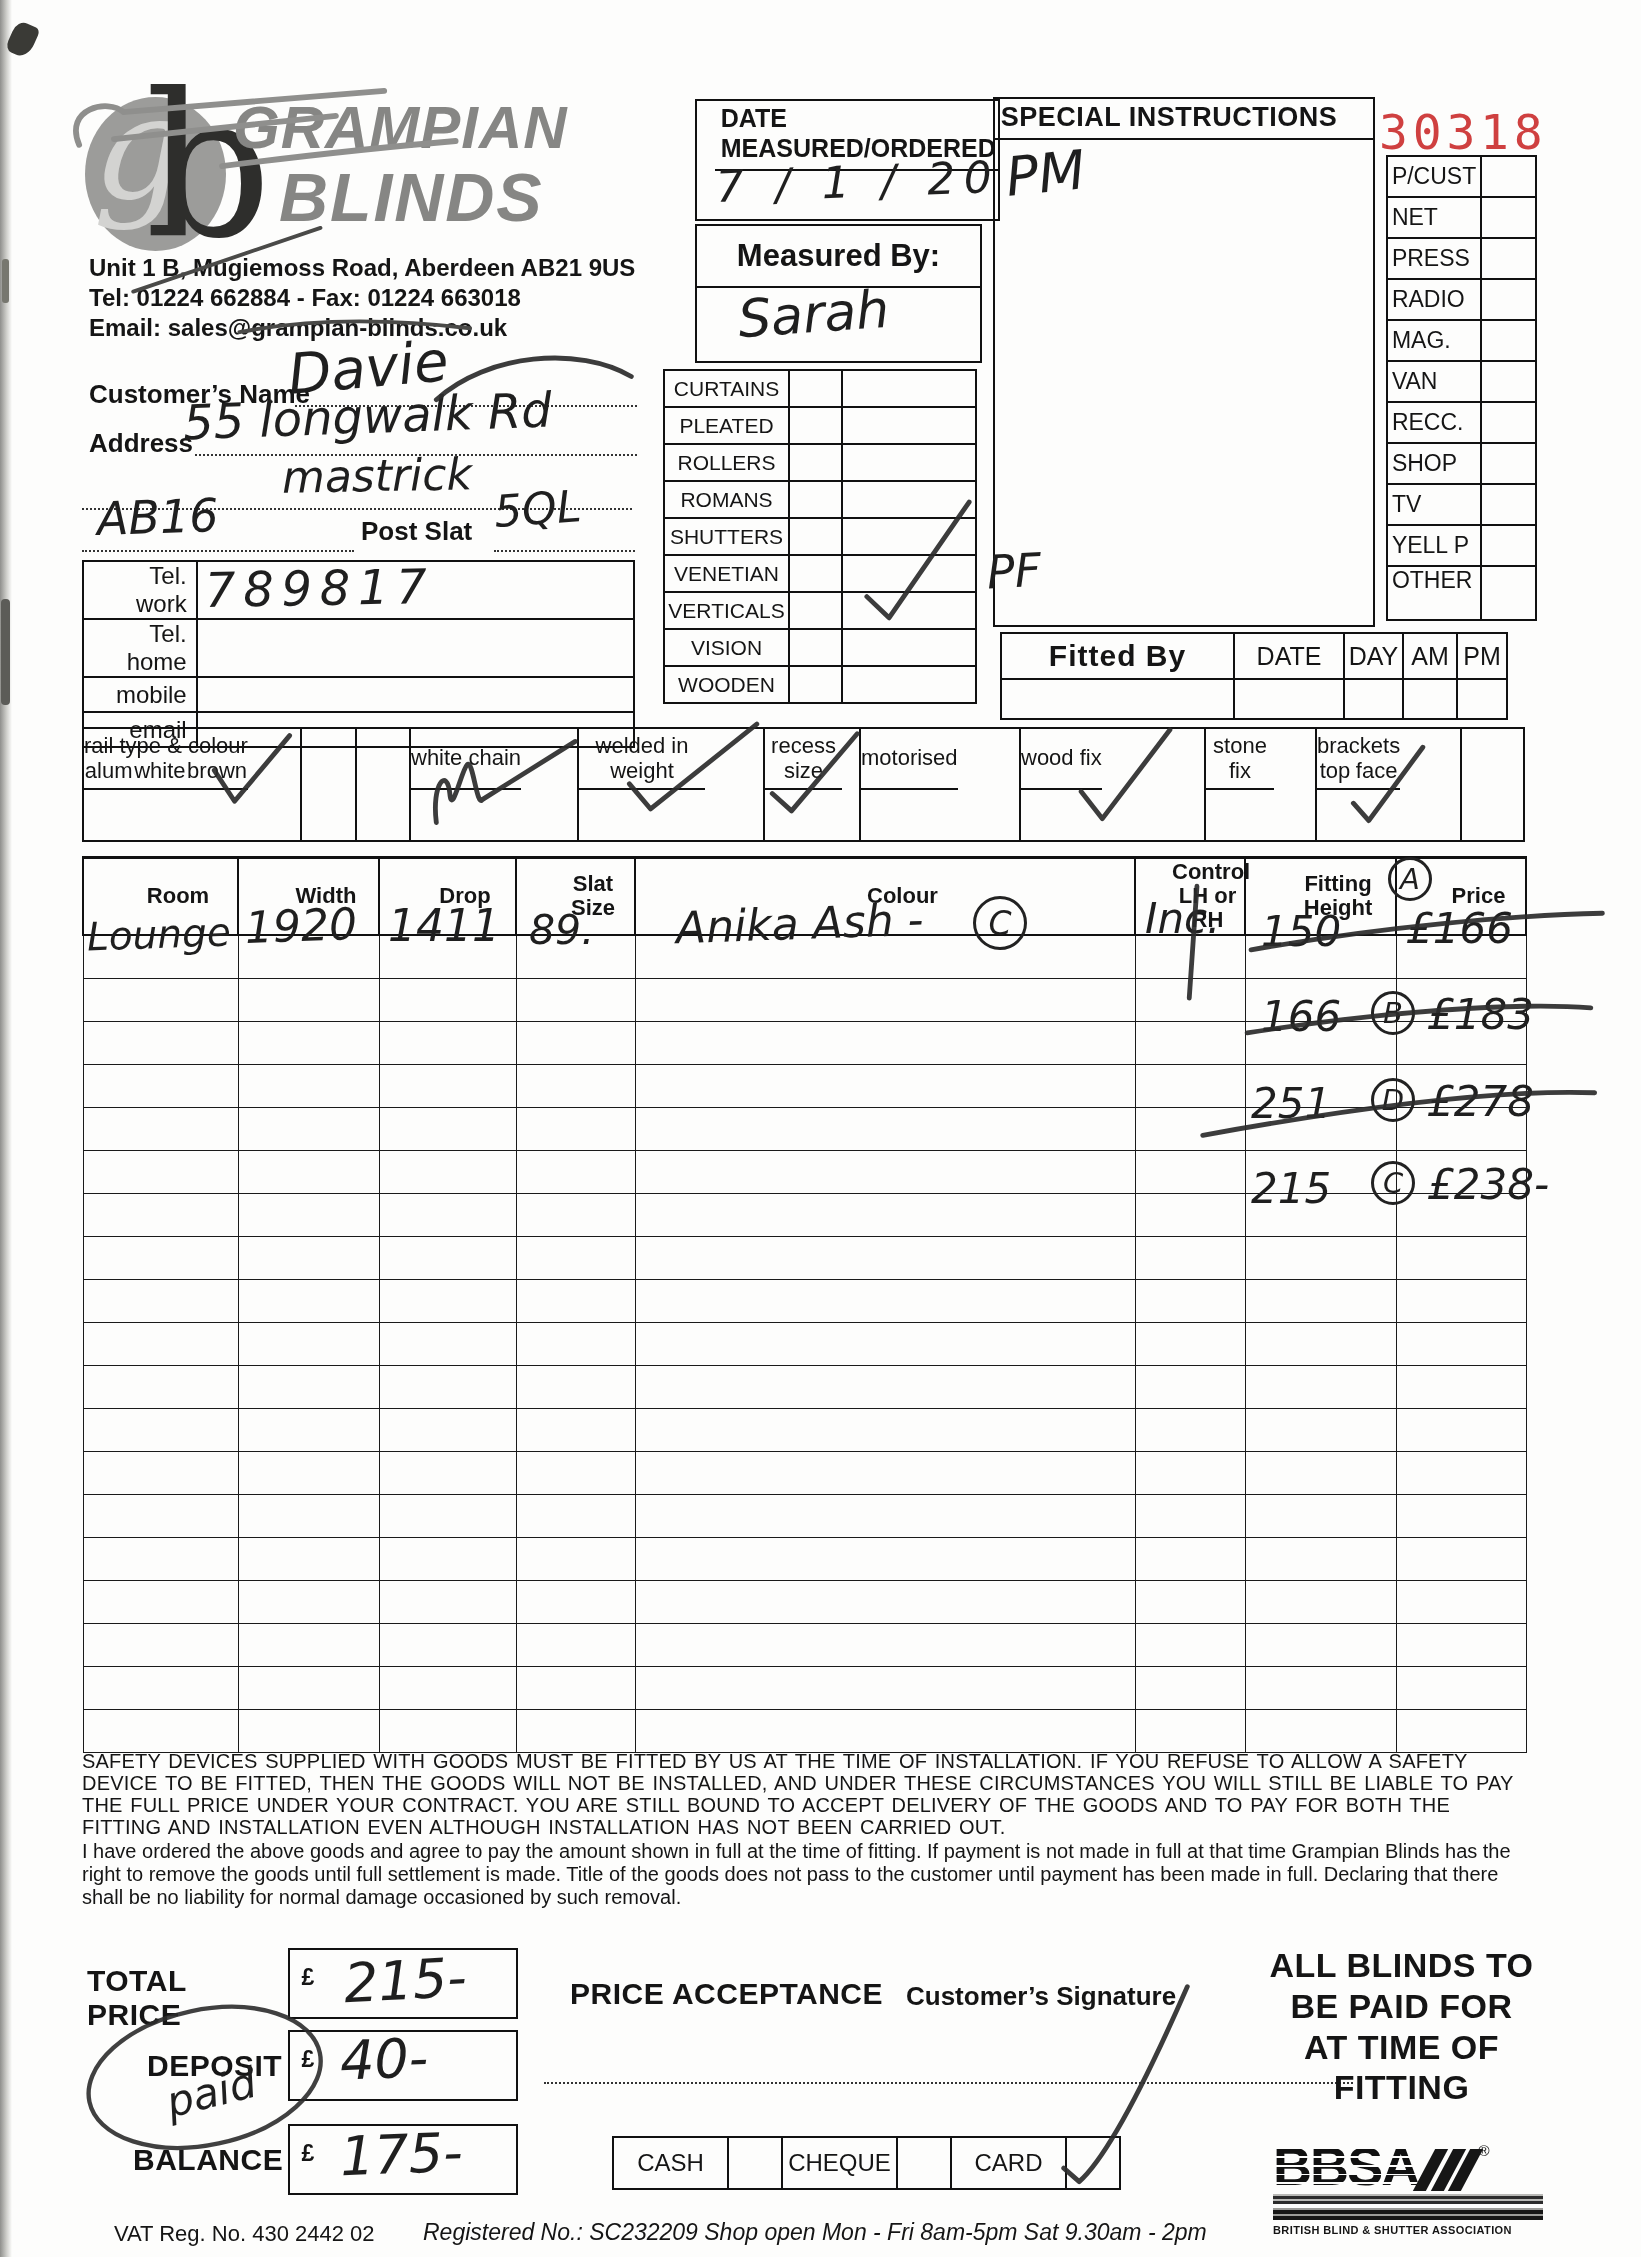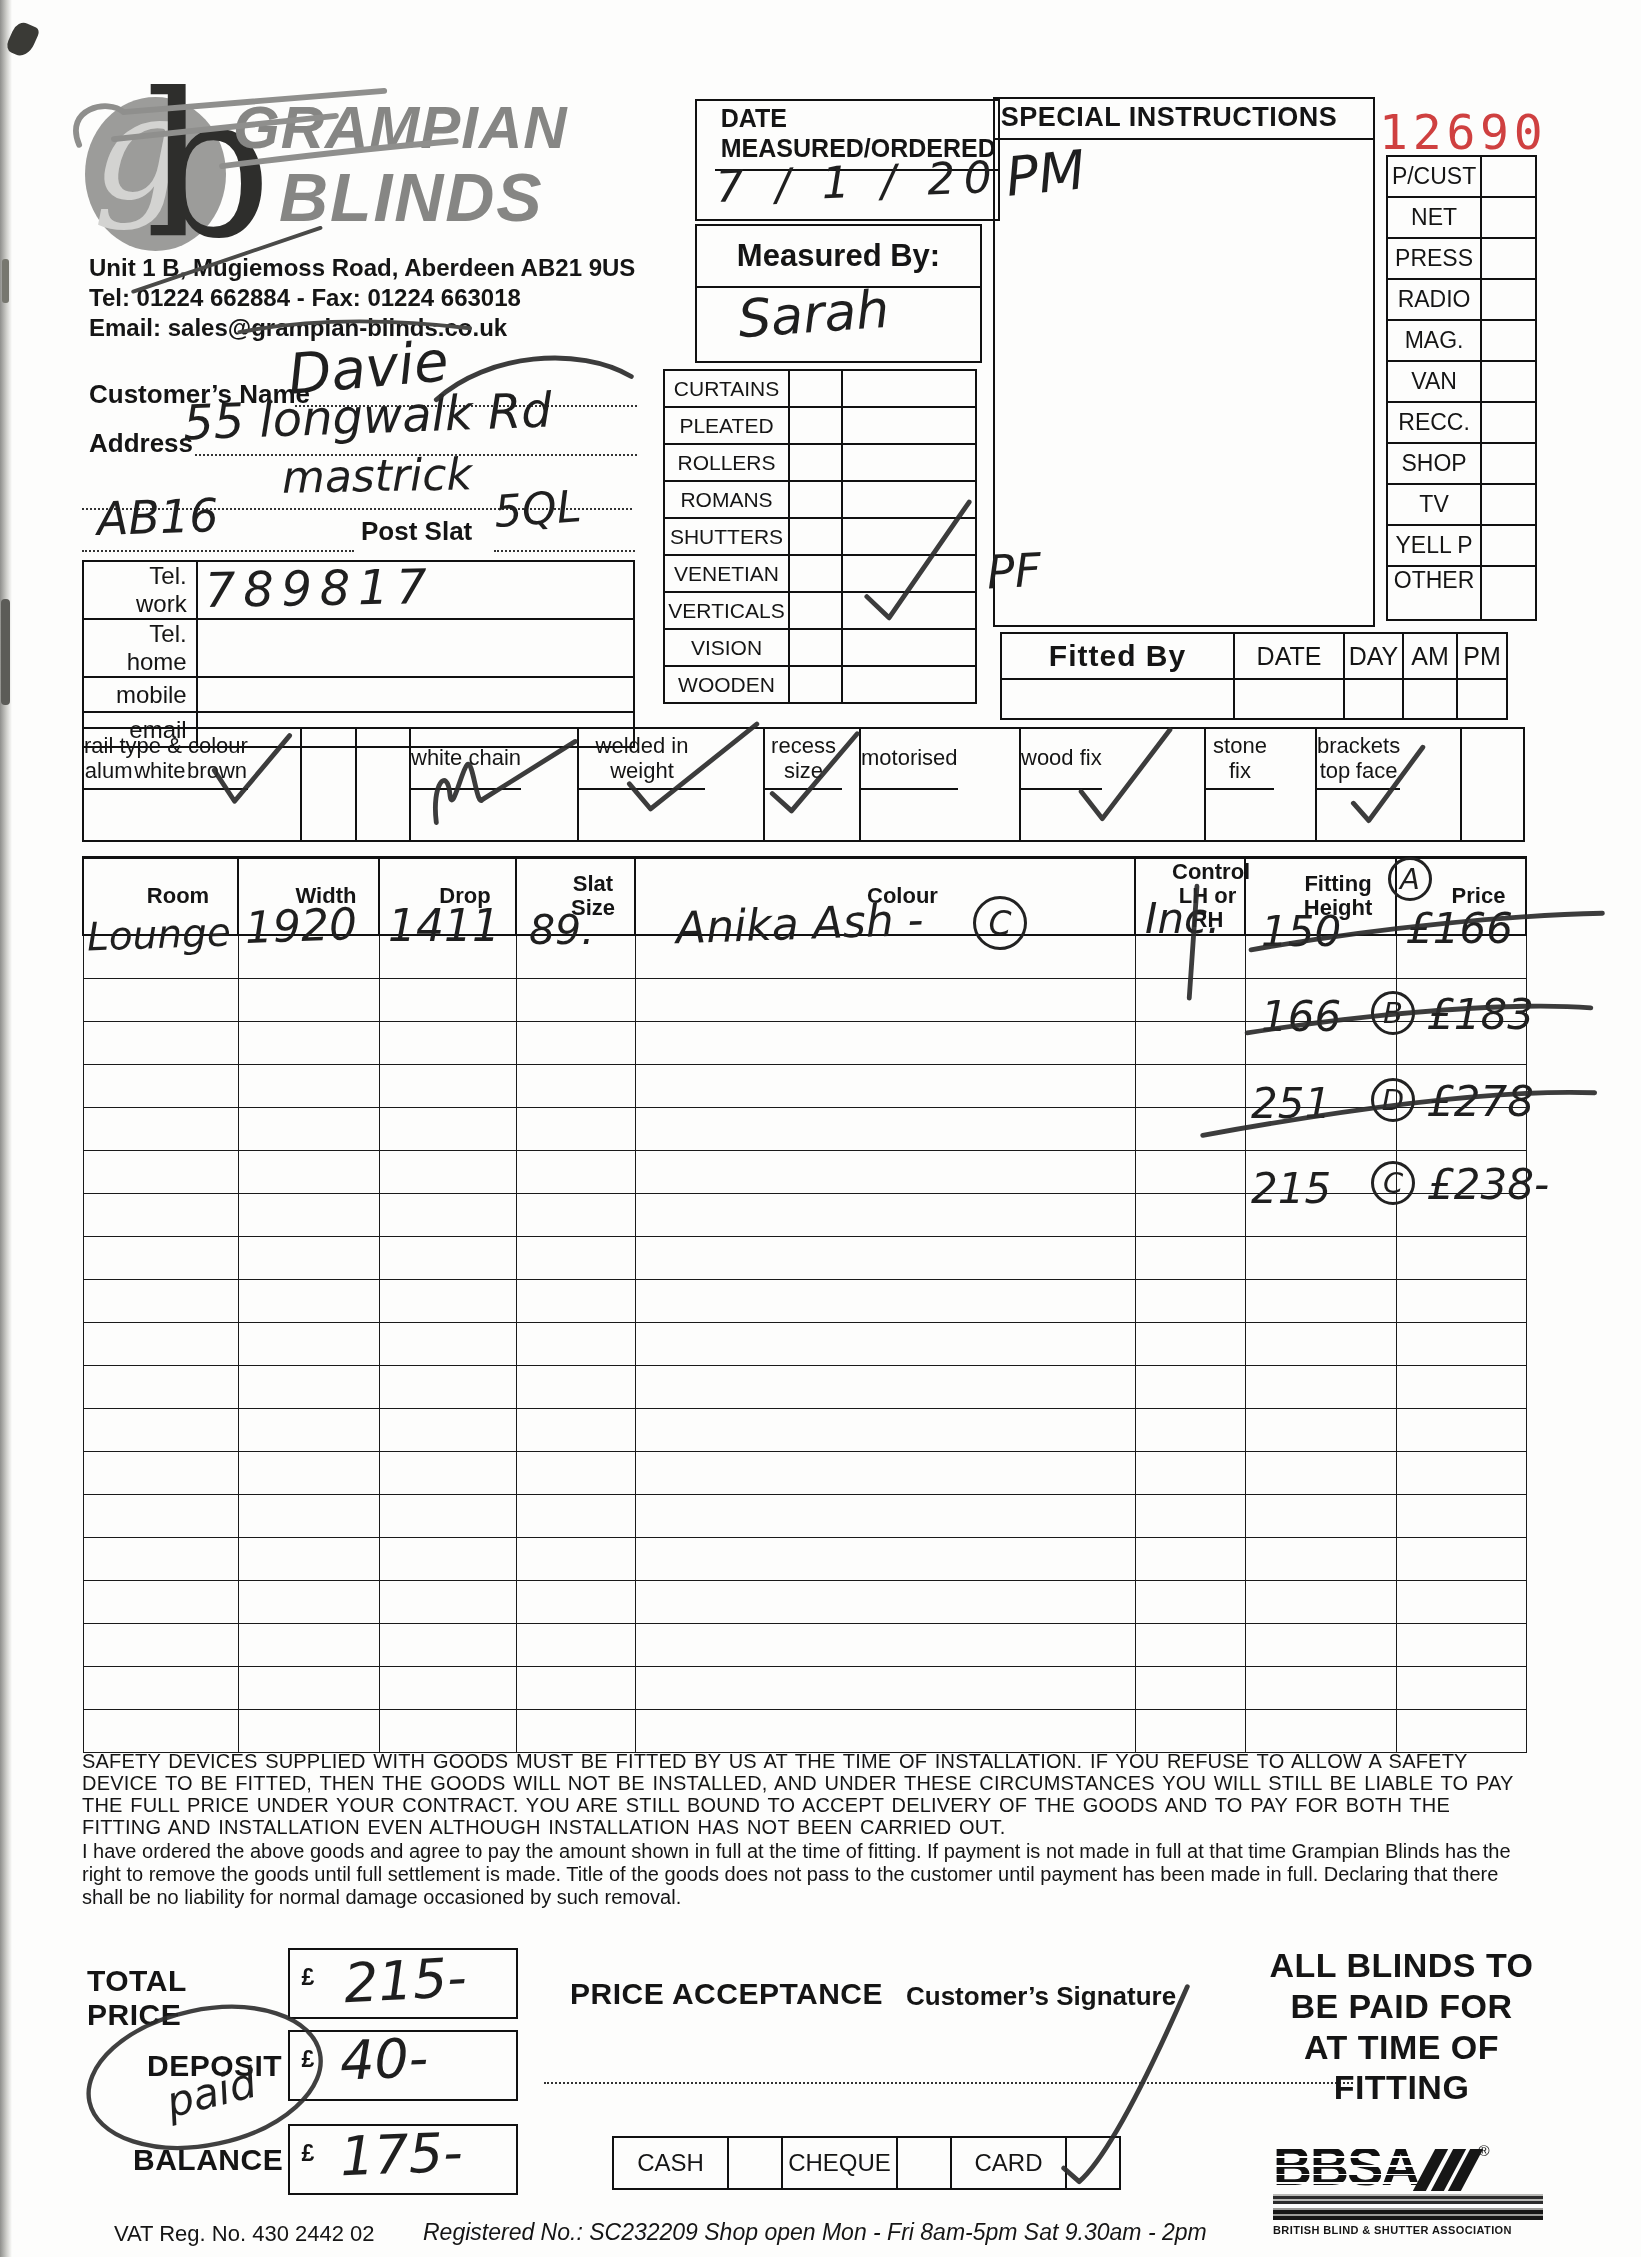--- a/index.html
+++ b/index.html
@@ -25,21 +25,21 @@
   .measbox .lbl{border-bottom:2.9px solid #111;height:62px;font-weight:700;font-size:31px;text-align:center;padding-top:11.6px;box-sizing:border-box;}
   
   .specbox{left:993px;top:97px;width:378px;height:526px;border:2.9px solid #111;}
   .specbox .lbl{border-bottom:2.9px solid #111;font-weight:700;font-size:27px;letter-spacing:0.5px;padding:2.9px 5.8px 4.8px 5.8px;}
   
   .rednum{left:1379px;top:104px;font-family:"DejaVu Sans Mono",monospace;font-size:48px;color:#cf4040;letter-spacing:4.8px;}
   
   table{border-collapse:collapse;}
   .mediatbl{left:1386px;top:155px;}
   .mediatbl td{border:2.4px solid #111;font-size:23px;padding:0 3.9px;height:39px;}
-  .mediatbl .m-label{width:75px;text-align:center;}
+  .mediatbl .m-label{width:75px;}
   .mediatbl .m-chk{width:45px;}
   .mediatbl tr:last-child td{height:52px;vertical-align:top;}
   .mediatbl tr:last-child .m-chk{border-left:none;border-top:none;}
   
   .lbl-bold{font-weight:700;font-size:26px;}
   .dotline{border-bottom:2.9px dotted #333;}
   
   .contacttbl{left:82px;top:560px;}
   .contacttbl td{border:2.4px solid #111;height:33px;font-size:24px;padding:0 9.7px;}
   .contacttbl .c-label{width:93px;text-align:right;}
@@ -140,21 +140,21 @@
   <div class="abs measbox">
     <div class="lbl">Measured By:</div>
   </div>
   <div class="abs hwl hw" style="left:738px;top:288px;font-size:52px;transform:rotate(-4deg);">Sarah</div>
 
   <div class="abs specbox">
     <div class="lbl">SPECIAL INSTRUCTIONS</div>
   </div>
   <div class="abs hwl hw" style="left:1006px;top:147px;font-size:54px;transform:rotate(-6deg);">PM</div>
 
-  <div class="abs rednum">12690</div>
+  <div class="abs rednum">30318</div>
 
   <table class="abs mediatbl">
     <tbody>
   <tr>
     <td class="m-label">P/CUST</td>
     <td class="m-chk"></td>
   </tr>
 
   <tr>
     <td class="m-label">NET</td>

